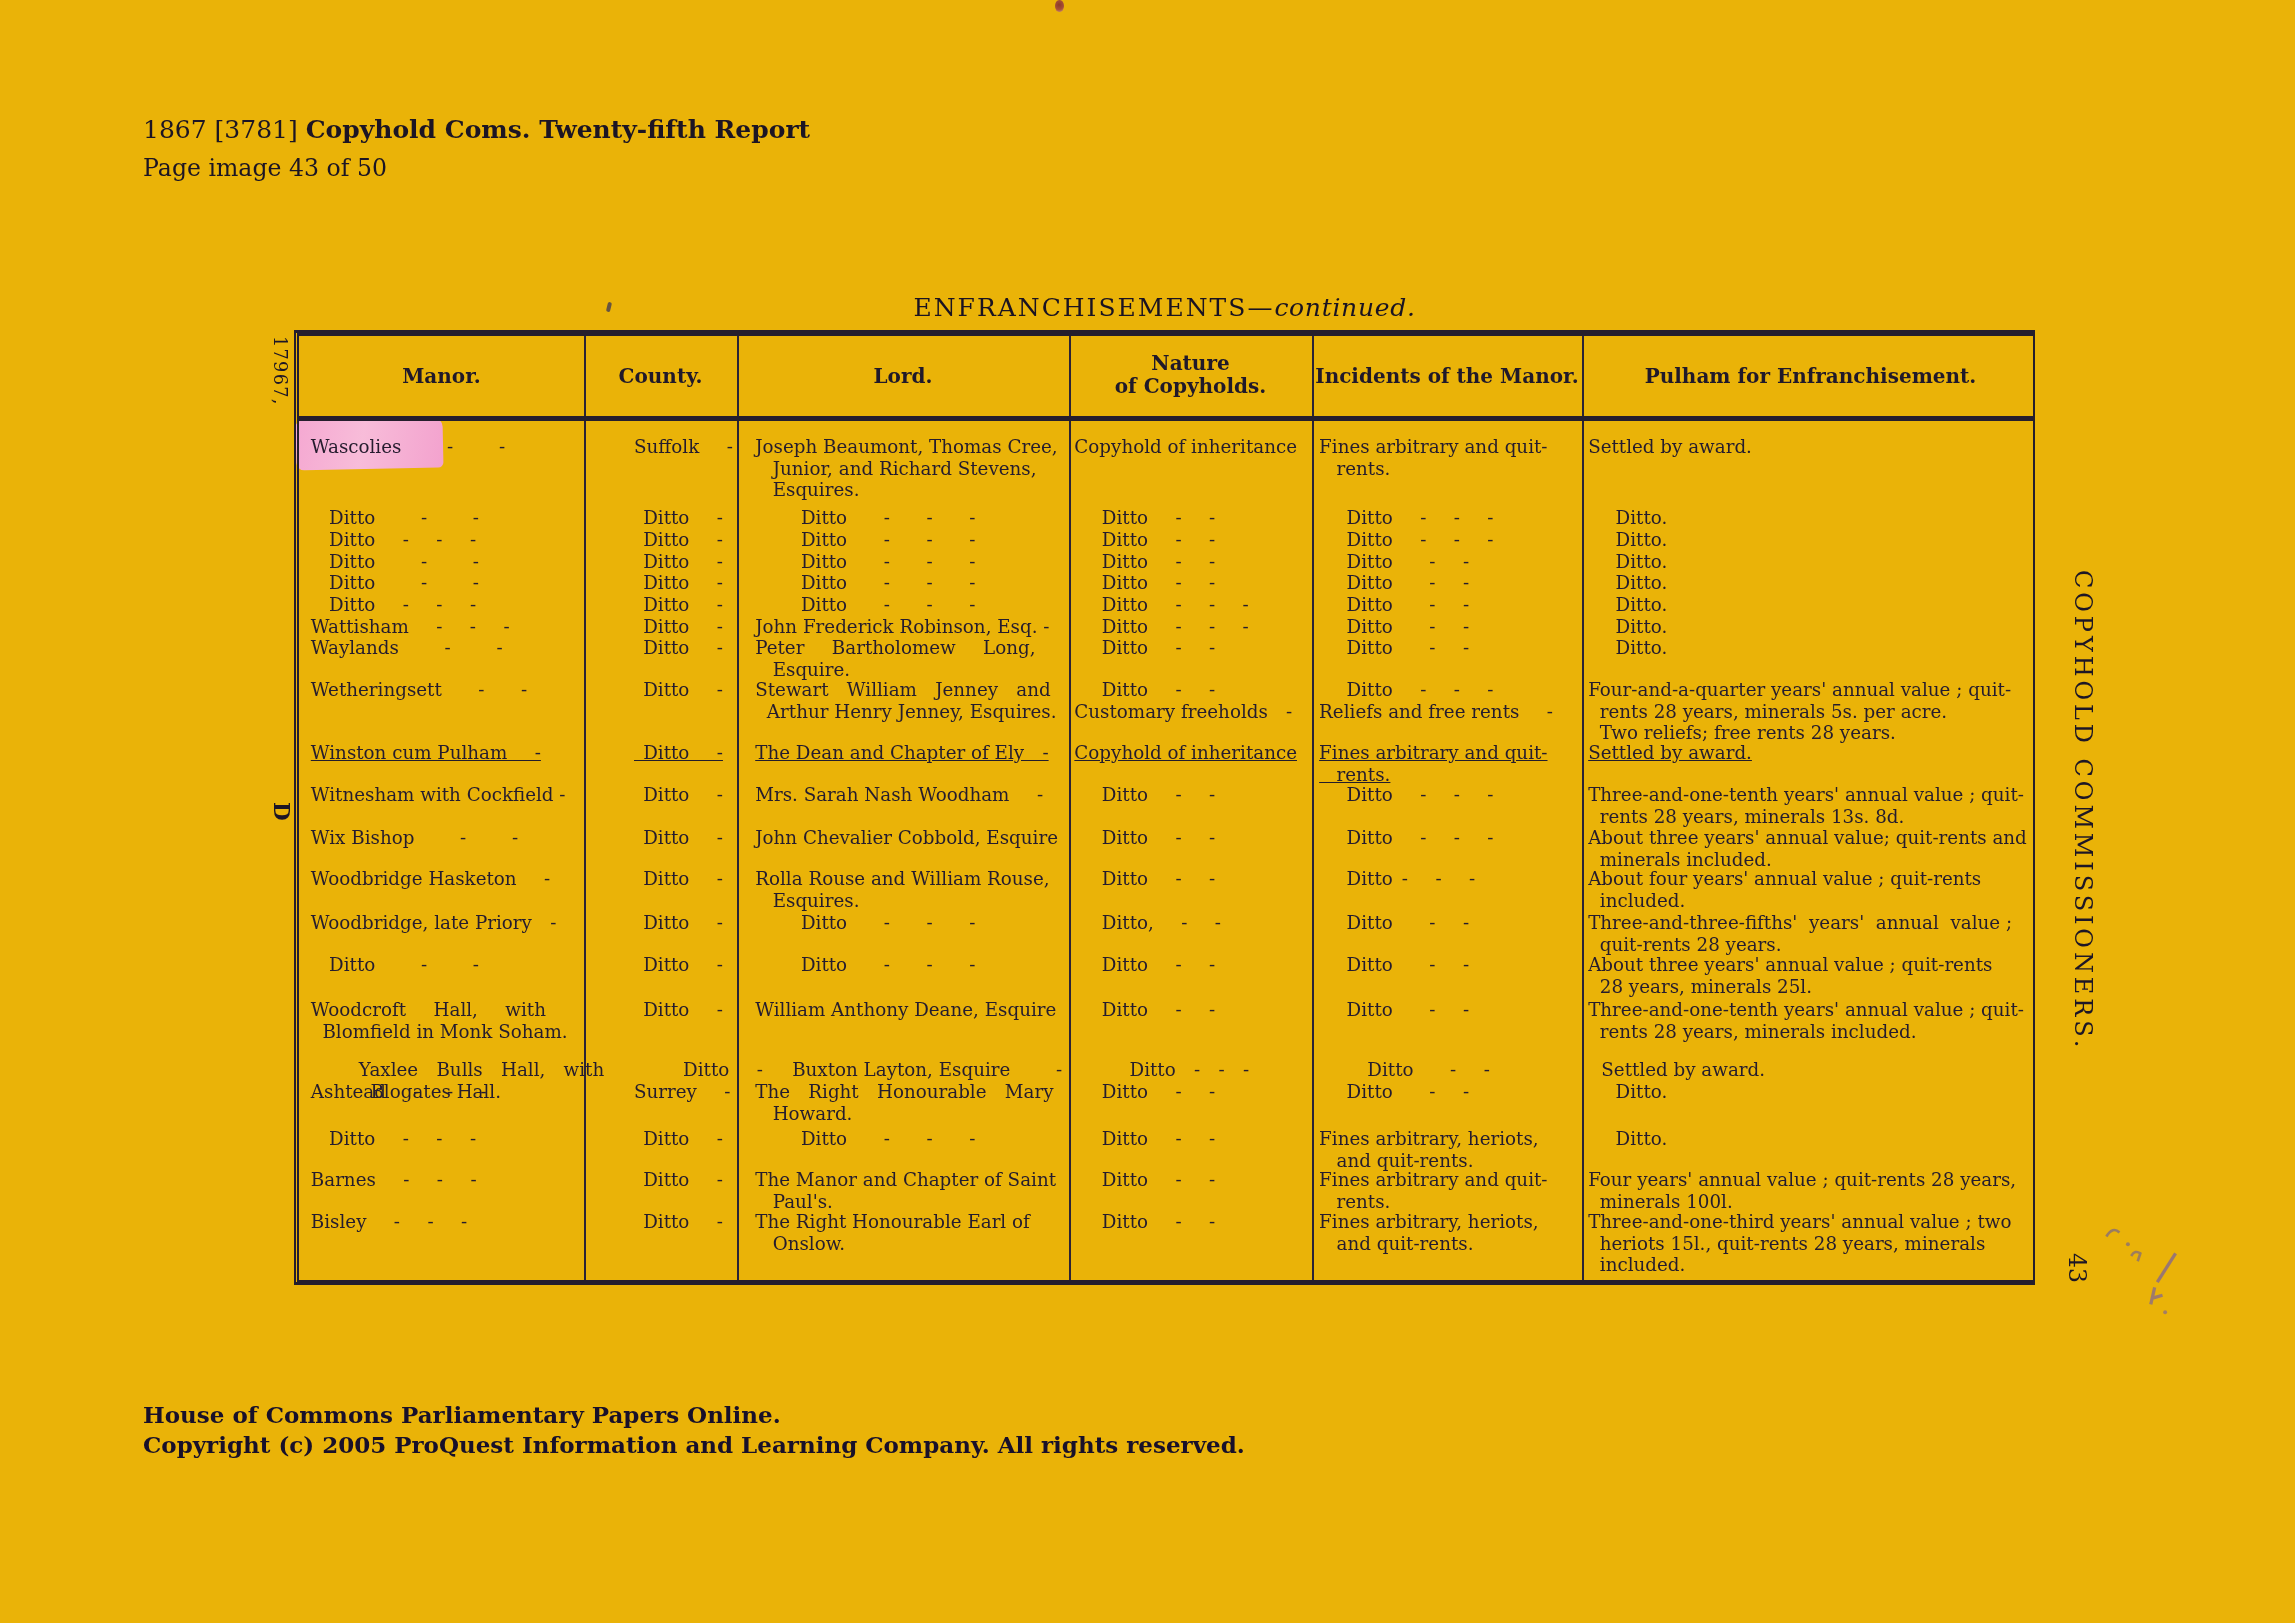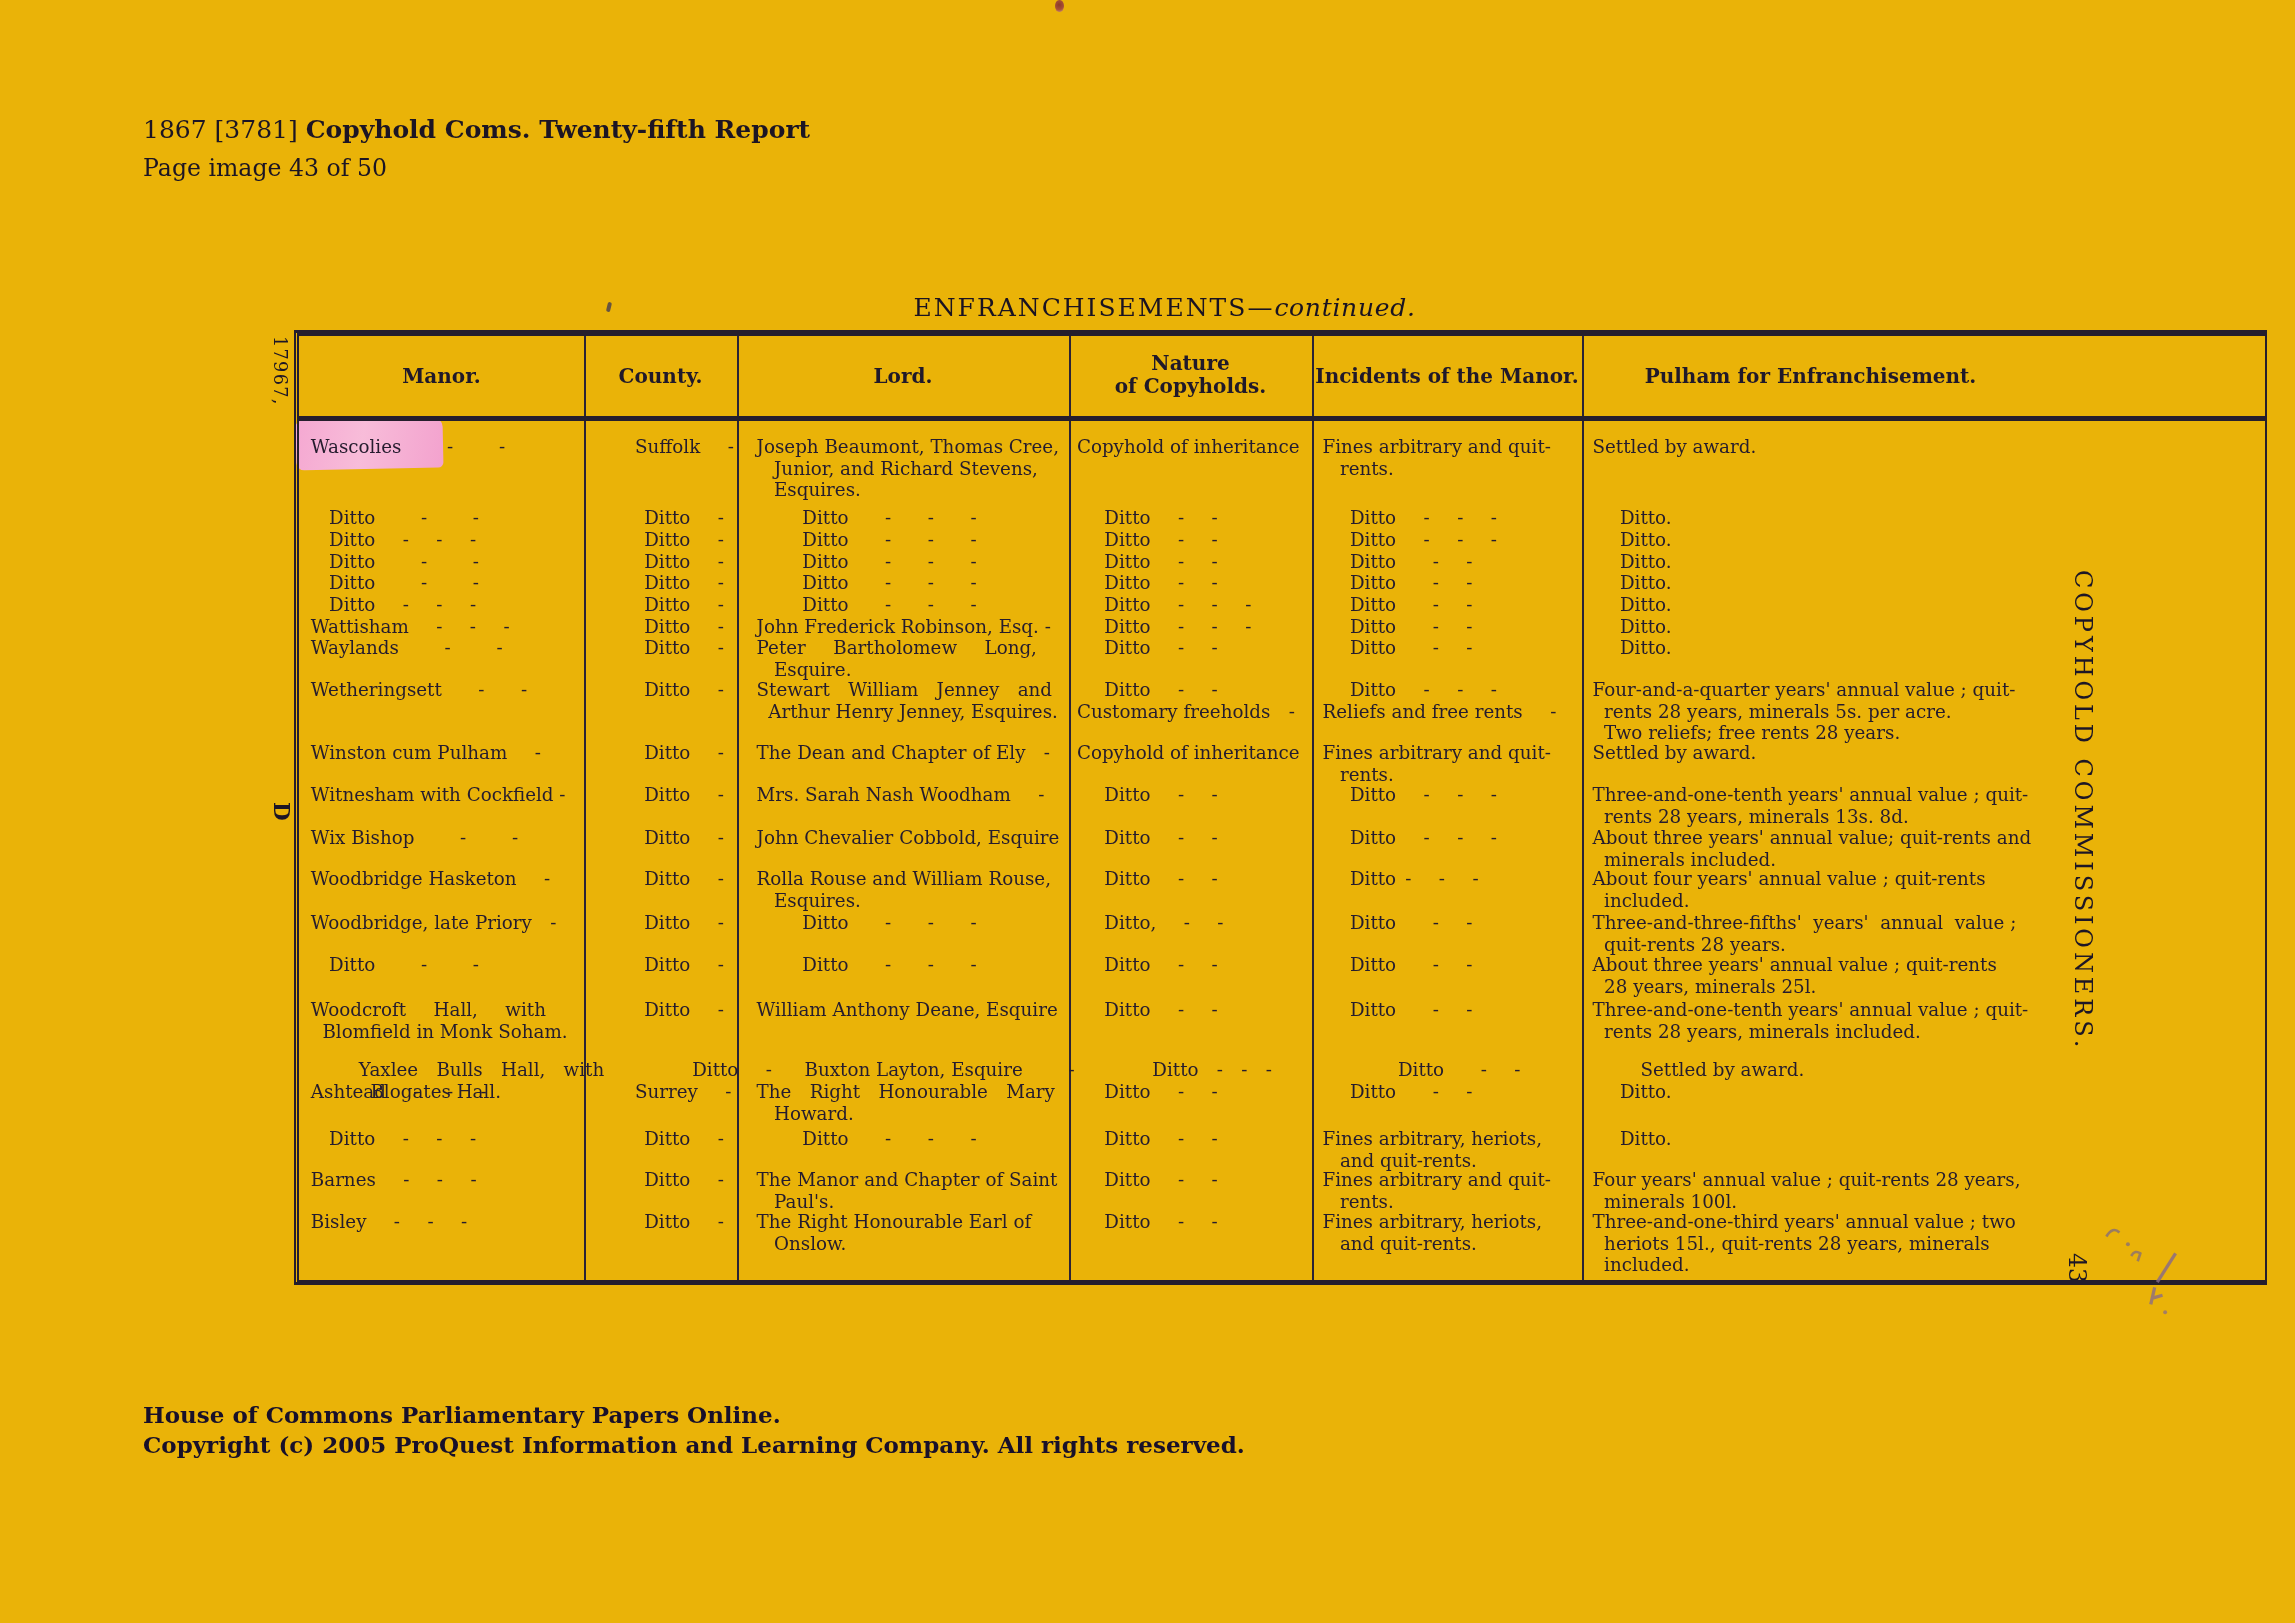--- a/index.html
+++ b/index.html
@@ -4,21 +4,21 @@
 <style>
   html,body{margin:0;padding:0;background:#e8e8e8;}
   .page{position:relative;width:2295px;height:1623px;background:#eab308;overflow:hidden;
         font-family:"DejaVu Serif","Liberation Serif",serif;color:#231d2b;}
   .hdr1{position:absolute;left:143px;top:115px;font-size:25px;white-space:pre;color:#1c1524;}
   .hdr1 .bold{font-weight:bold;}
   .hdr2{position:absolute;left:143px;top:154px;font-size:23.6px;color:#1c1524;}
   .tabletitle{position:absolute;left:294px;top:285px;width:1741px;text-align:center;
         font-size:25px;letter-spacing:2px;color:#1a1322;white-space:pre;margin-top:8px;}
   .tabletitle .ital{font-style:italic;letter-spacing:0.7px;text-transform:none;}
-  .tbl{position:absolute;left:294px;top:330px;width:1973px;height:955px;box-sizing:border-box;
+  .tbl{position:absolute;left:294px;top:330px;width:1741px;height:955px;box-sizing:border-box;
         border-top:6.5px solid #251e2d;border-bottom:5.2px solid #251e2d;
         border-left:5.9px double #251e2d;border-right:2px solid #251e2d;z-index:2;padding-left:16px;}
   .vline{position:absolute;top:0;bottom:0;width:2px;background:#2b2336;}
   .hrule{position:absolute;left:0;right:0;top:80px;height:5.2px;background:#251e2d;}
   .hlabel{position:absolute;font-size:20px;font-weight:600;text-align:center;
         white-space:pre-line;color:#20192a;line-height:23.6px;}
   .row{position:absolute;left:0;right:0;display:flex;align-items:flex-start;}
   .cell{font-size:18.3px;line-height:21.6px;white-space:pre;box-sizing:border-box;color:#251c2e;}
   .c0{width:285px;padding-left:11.8px;}
   .c1{width:153px;padding-left:51px;}
@@ -150,21 +150,21 @@
           <div class="cell c2">Stewart  William  Jenney  and
   Arthur Henry Jenney, Esquires.</div>
           <div class="cell c3">  Ditto  -  -
 Customary freeholds  -</div>
           <div class="cell c4">  Ditto  -  -  -
 Reliefs and free rents  -</div>
           <div class="cell c5">Four-and-a-quarter years' annual value ; quit-
   rents 28 years, minerals 5s. per acre.
   Two reliefs; free rents 28 years.</div>
         </div>
-        <div class="row" style="top: 406px;">
+        <div class="row" style="top: 406px; text-decoration: underline;">
           <div class="cell c0">Winston cum Pulham  -</div>
           <div class="cell c1"> Ditto  -</div>
           <div class="cell c2">The Dean and Chapter of Ely -</div>
           <div class="cell c3">Copyhold of inheritance</div>
           <div class="cell c4">Fines arbitrary and quit-
    rents.</div>
           <div class="cell c5">Settled by award.</div>
         </div>
         <div class="row" style="top: 448px;">
           <div class="cell c0">Witnesham with Cockfield -</div>

